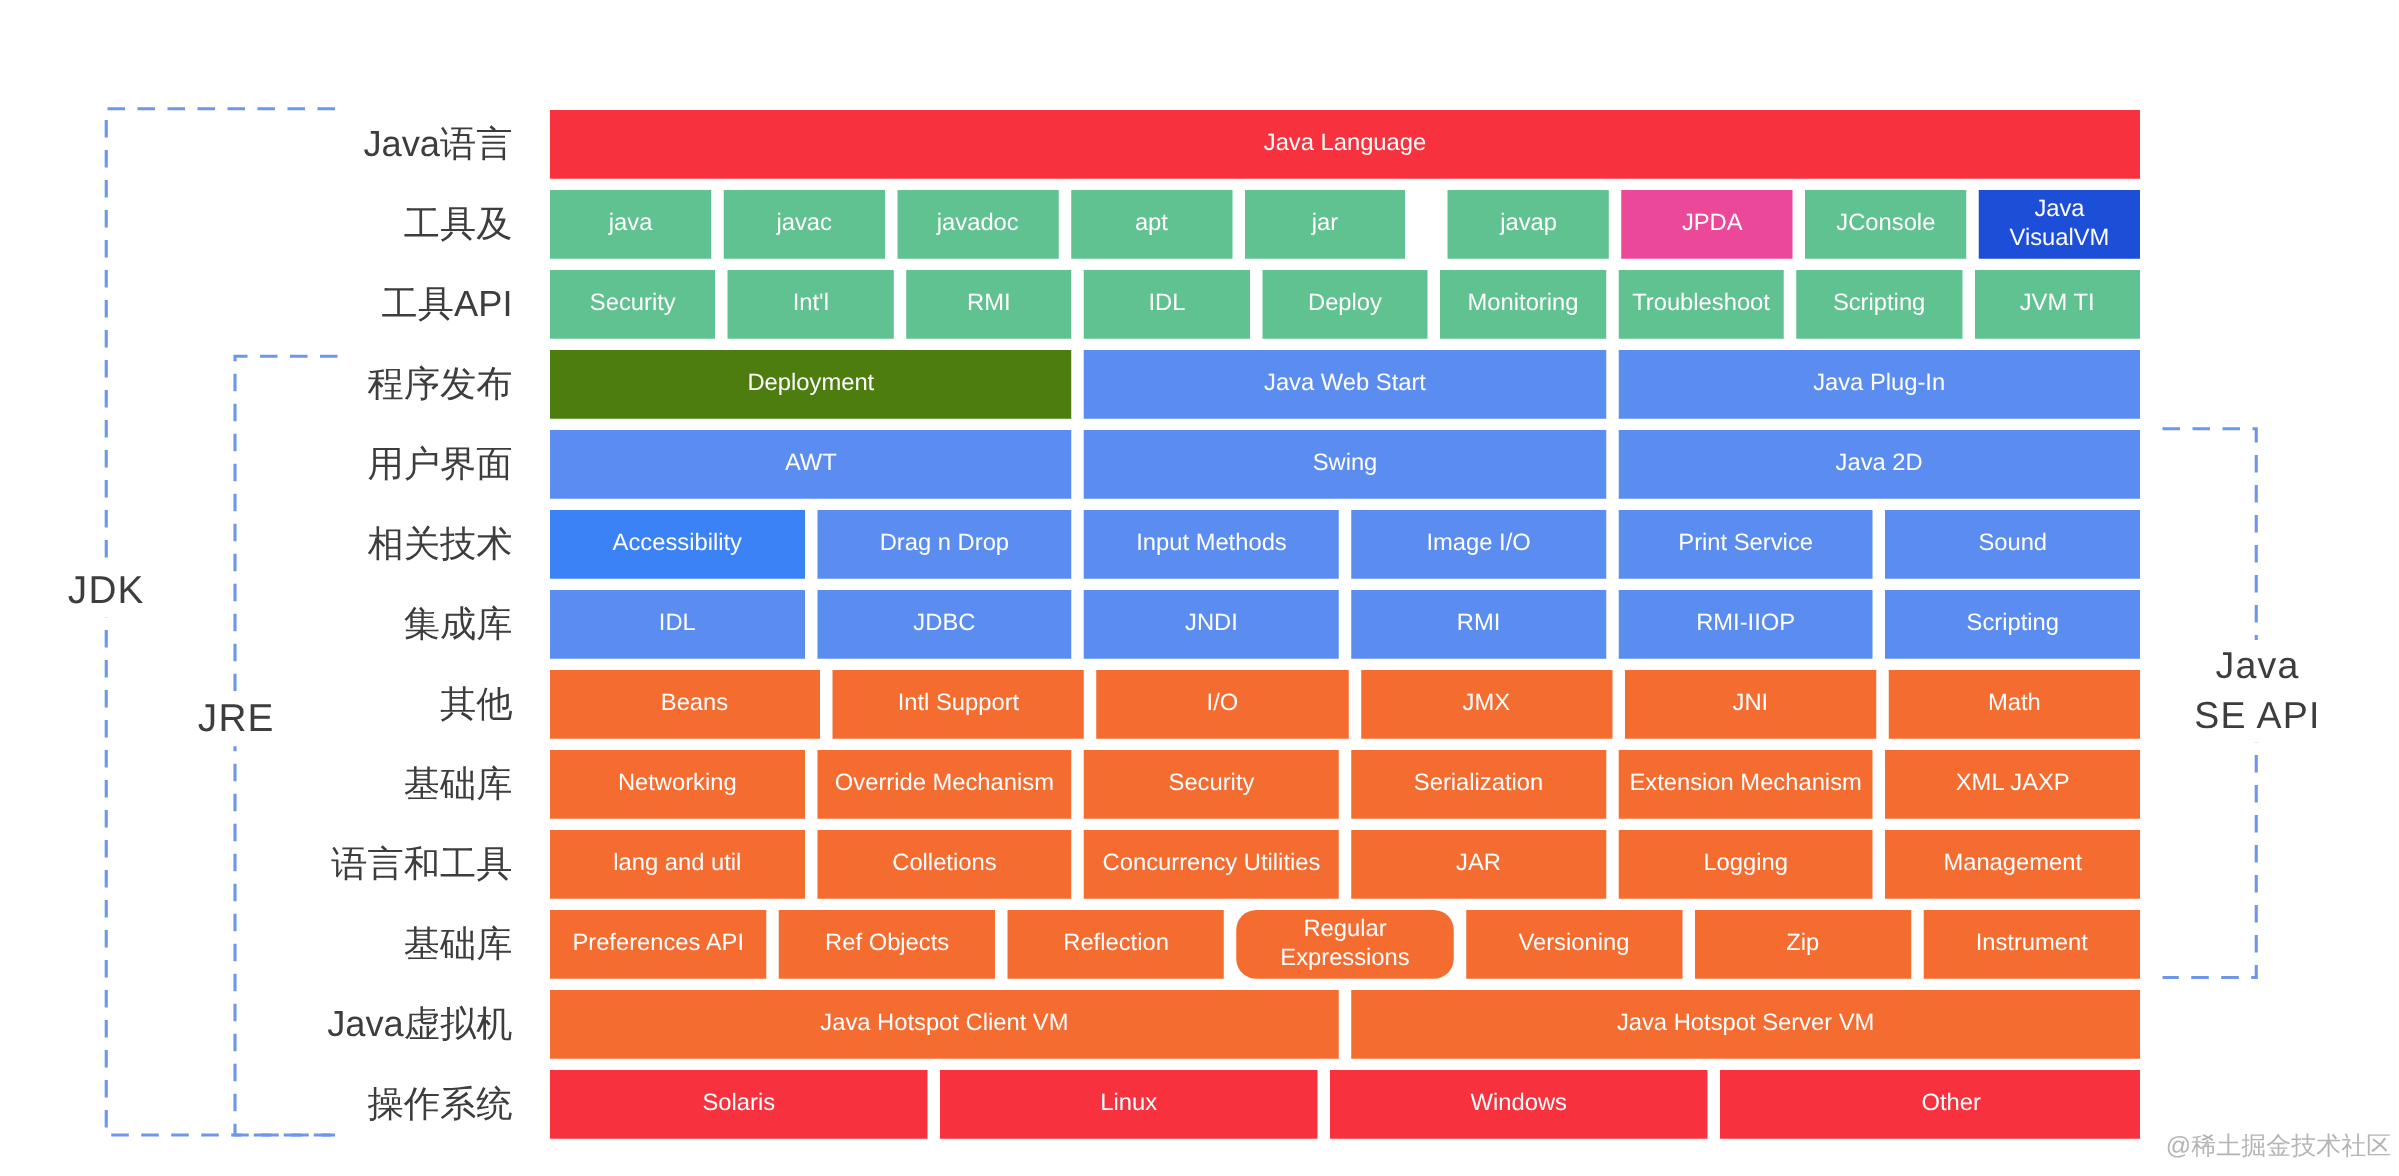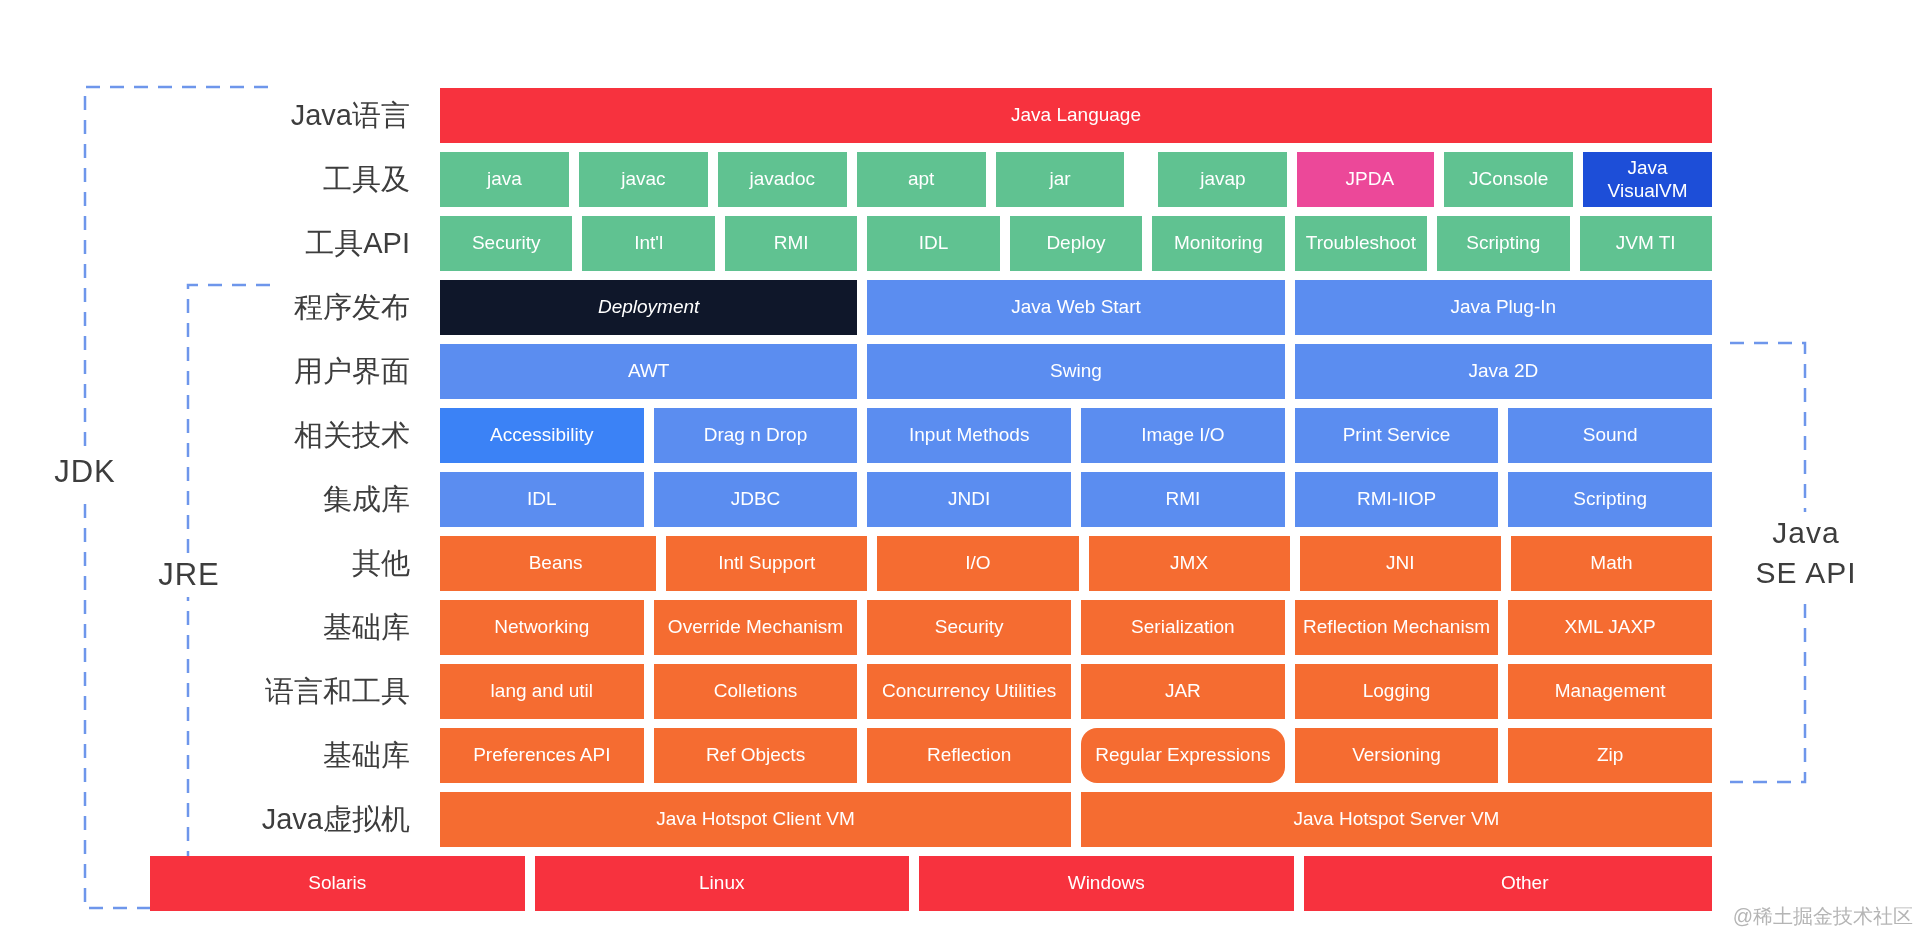--- a/index.html
+++ b/index.html
@@ -94,21 +94,21 @@
           <div class="block" style="background: rgb(96, 194, 145);">Deploy</div>
           <div class="block" style="background: rgb(96, 194, 145);">Monitoring</div>
           <div class="block" style="background: rgb(96, 194, 145);">Troubleshoot</div>
           <div class="block" style="background: rgb(96, 194, 145);">Scripting</div>
           <div class="block" style="background: rgb(96, 194, 145);">JVM TI</div>
         </div>
       </div>
       <div class="row">
         <div class="row-label">程序发布</div>
         <div class="blocks">
-          <div class="block" style="background: #0f172a; font-style: italic;">Deployment</div>
+          <div class="block" style="background: #4d7c0f;">Deployment</div>
           <div class="block" style="background: rgb(91, 141, 240);">Java Web Start</div>
           <div class="block" style="background: rgb(91, 141, 240);">Java Plug-In</div>
         </div>
       </div>
       <div class="row">
         <div class="row-label">用户界面</div>
         <div class="blocks">
           <div class="block" style="background: rgb(91, 141, 240);">AWT</div>
           <div class="block" style="background: rgb(91, 141, 240);">Swing</div>
           <div class="block" style="background: rgb(91, 141, 240);">Java 2D</div>
@@ -147,21 +147,21 @@
           <div class="block" style="background: rgb(245, 108, 49);">Math</div>
         </div>
       </div>
       <div class="row">
         <div class="row-label">基础库</div>
         <div class="blocks">
           <div class="block" style="background: rgb(245, 108, 49);">Networking</div>
           <div class="block" style="background: rgb(245, 108, 49);">Override Mechanism</div>
           <div class="block" style="background: rgb(245, 108, 49);">Security</div>
           <div class="block" style="background: rgb(245, 108, 49);">Serialization</div>
-          <div class="block" style="background: rgb(245, 108, 49);">Reflection Mechanism</div>
+          <div class="block" style="background: rgb(245, 108, 49);">Extension Mechanism</div>
           <div class="block" style="background: rgb(245, 108, 49);">XML JAXP</div>
         </div>
       </div>
       <div class="row">
         <div class="row-label">语言和工具</div>
         <div class="blocks">
           <div class="block" style="background: rgb(245, 108, 49);">lang and util</div>
           <div class="block" style="background: rgb(245, 108, 49);">Colletions</div>
           <div class="block" style="background: rgb(245, 108, 49);">Concurrency Utilities</div>
           <div class="block" style="background: rgb(245, 108, 49);">JAR</div>
@@ -171,30 +171,32 @@
       </div>
       <div class="row">
         <div class="row-label">基础库</div>
         <div class="blocks">
           <div class="block" style="background: rgb(245, 108, 49);">Preferences API</div>
           <div class="block" style="background: rgb(245, 108, 49);">Ref Objects</div>
           <div class="block" style="background: rgb(245, 108, 49);">Reflection</div>
           <div class="block" style="background: rgb(245, 108, 49); border-radius: 16px;">Regular Expressions</div>
           <div class="block" style="background: rgb(245, 108, 49);">Versioning</div>
           <div class="block" style="background: rgb(245, 108, 49);">Zip</div>
+          <div class="block" style="background: rgb(245, 108, 49);">Instrument</div>
         </div>
       </div>
       <div class="row">
         <div class="row-label">Java虚拟机</div>
         <div class="blocks">
           <div class="block" style="background: rgb(245, 108, 49);">Java Hotspot Client VM</div>
           <div class="block" style="background: rgb(245, 108, 49);">Java Hotspot Server VM</div>
         </div>
       </div>
       <div class="row">
+        <div class="row-label">操作系统</div>
         <div class="blocks">
           <div class="block" style="background: rgb(247, 50, 62);">Solaris</div>
           <div class="block" style="background: rgb(247, 50, 62);">Linux</div>
           <div class="block" style="background: rgb(247, 50, 62);">Windows</div>
           <div class="block" style="background: rgb(247, 50, 62); padding-left: 38px;">Other</div>
         </div>
       </div>
     </div>
 
   <div class="watermark">@稀土掘金技术社区</div>

